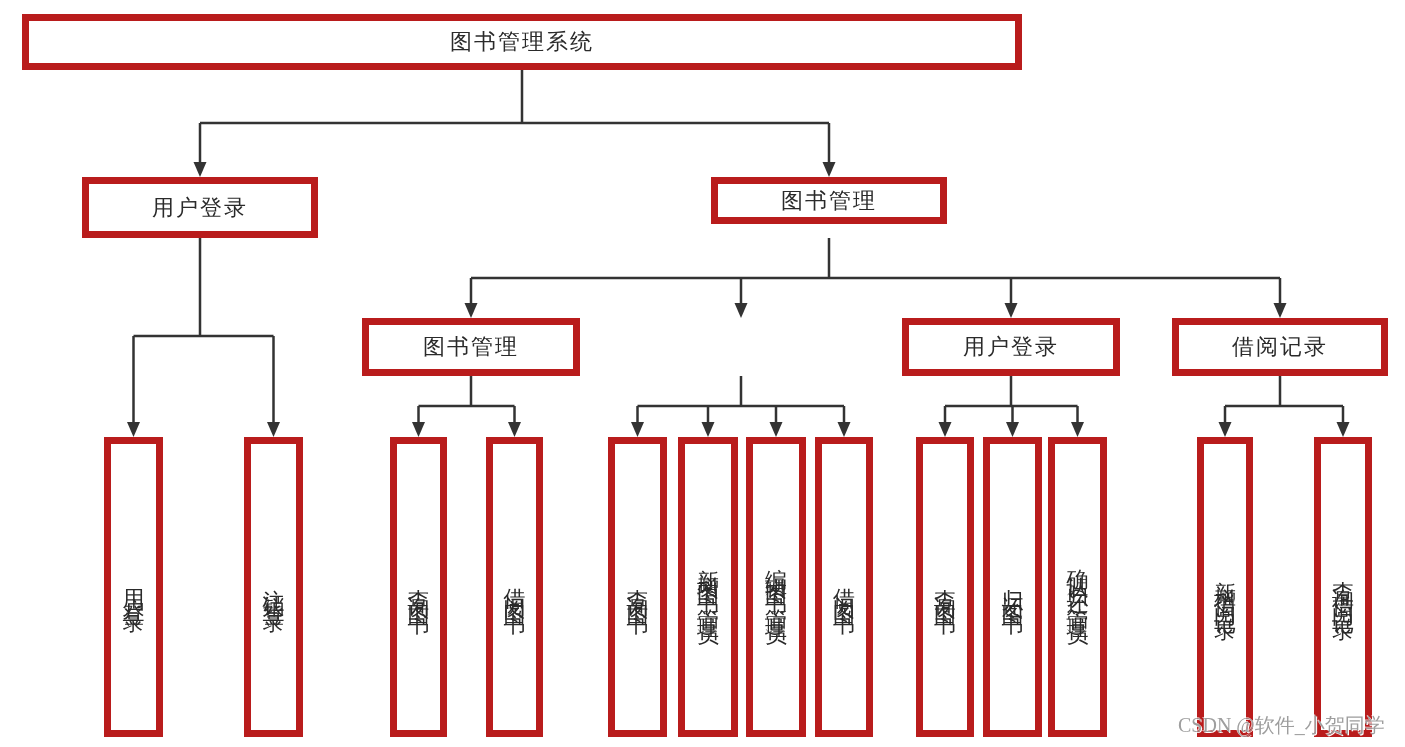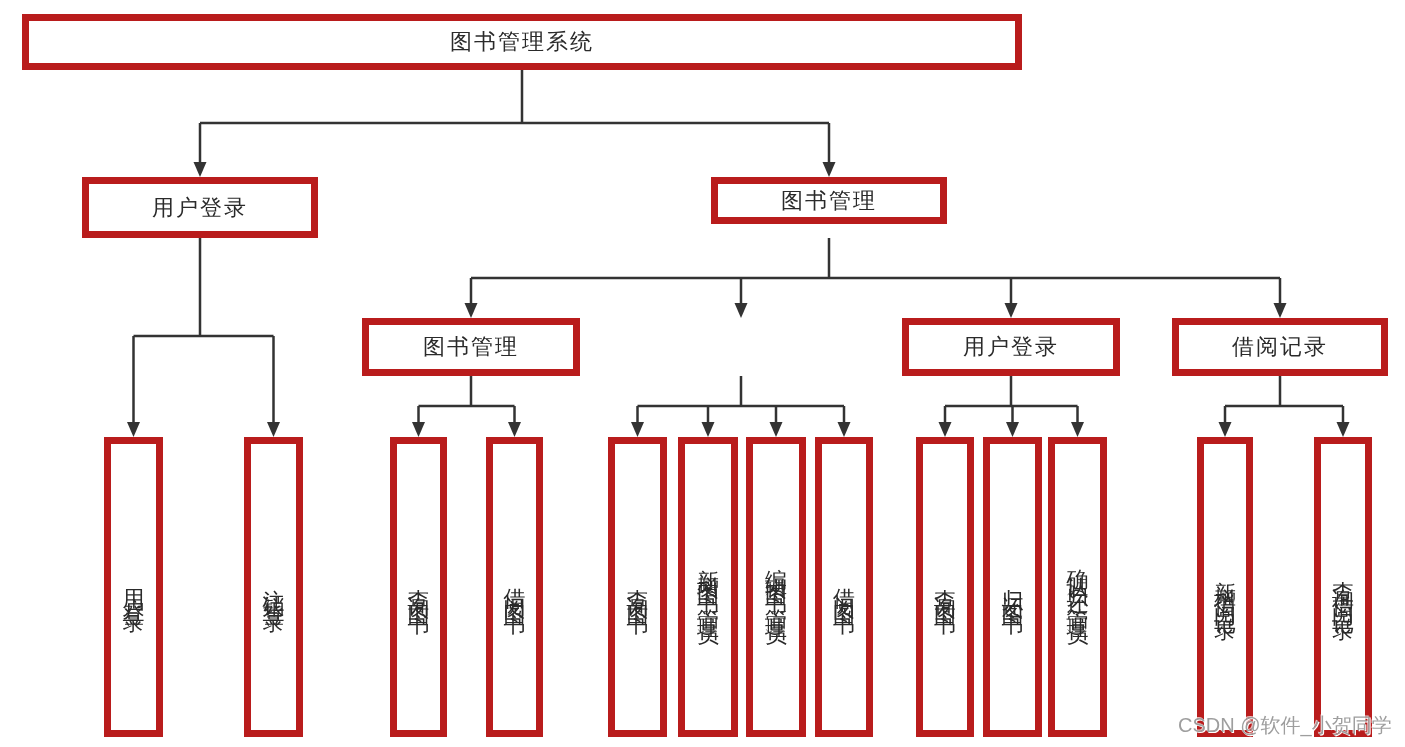--- a/index.html
+++ b/index.html
@@ -44,20 +44,21 @@
   }
   .watermark {
     position: absolute;
     left: 1178px;
     top: 712px;
     font-size: 20px;
     color: #9e9e9e;
     text-shadow: 1px 1px 0 #ffffff, -1px -1px 0 rgba(255,255,255,0.7);
     z-index: 5;
     white-space: nowrap;
+    font-family: Liberation Serif, serif;
   }
 </style>
 </head>
 <body>
 
 <div class="canvas">
 
   <svg class="wires" viewBox="0 0 1405 747">
 
     <path d="M522 70 V123 M200 123 H829

